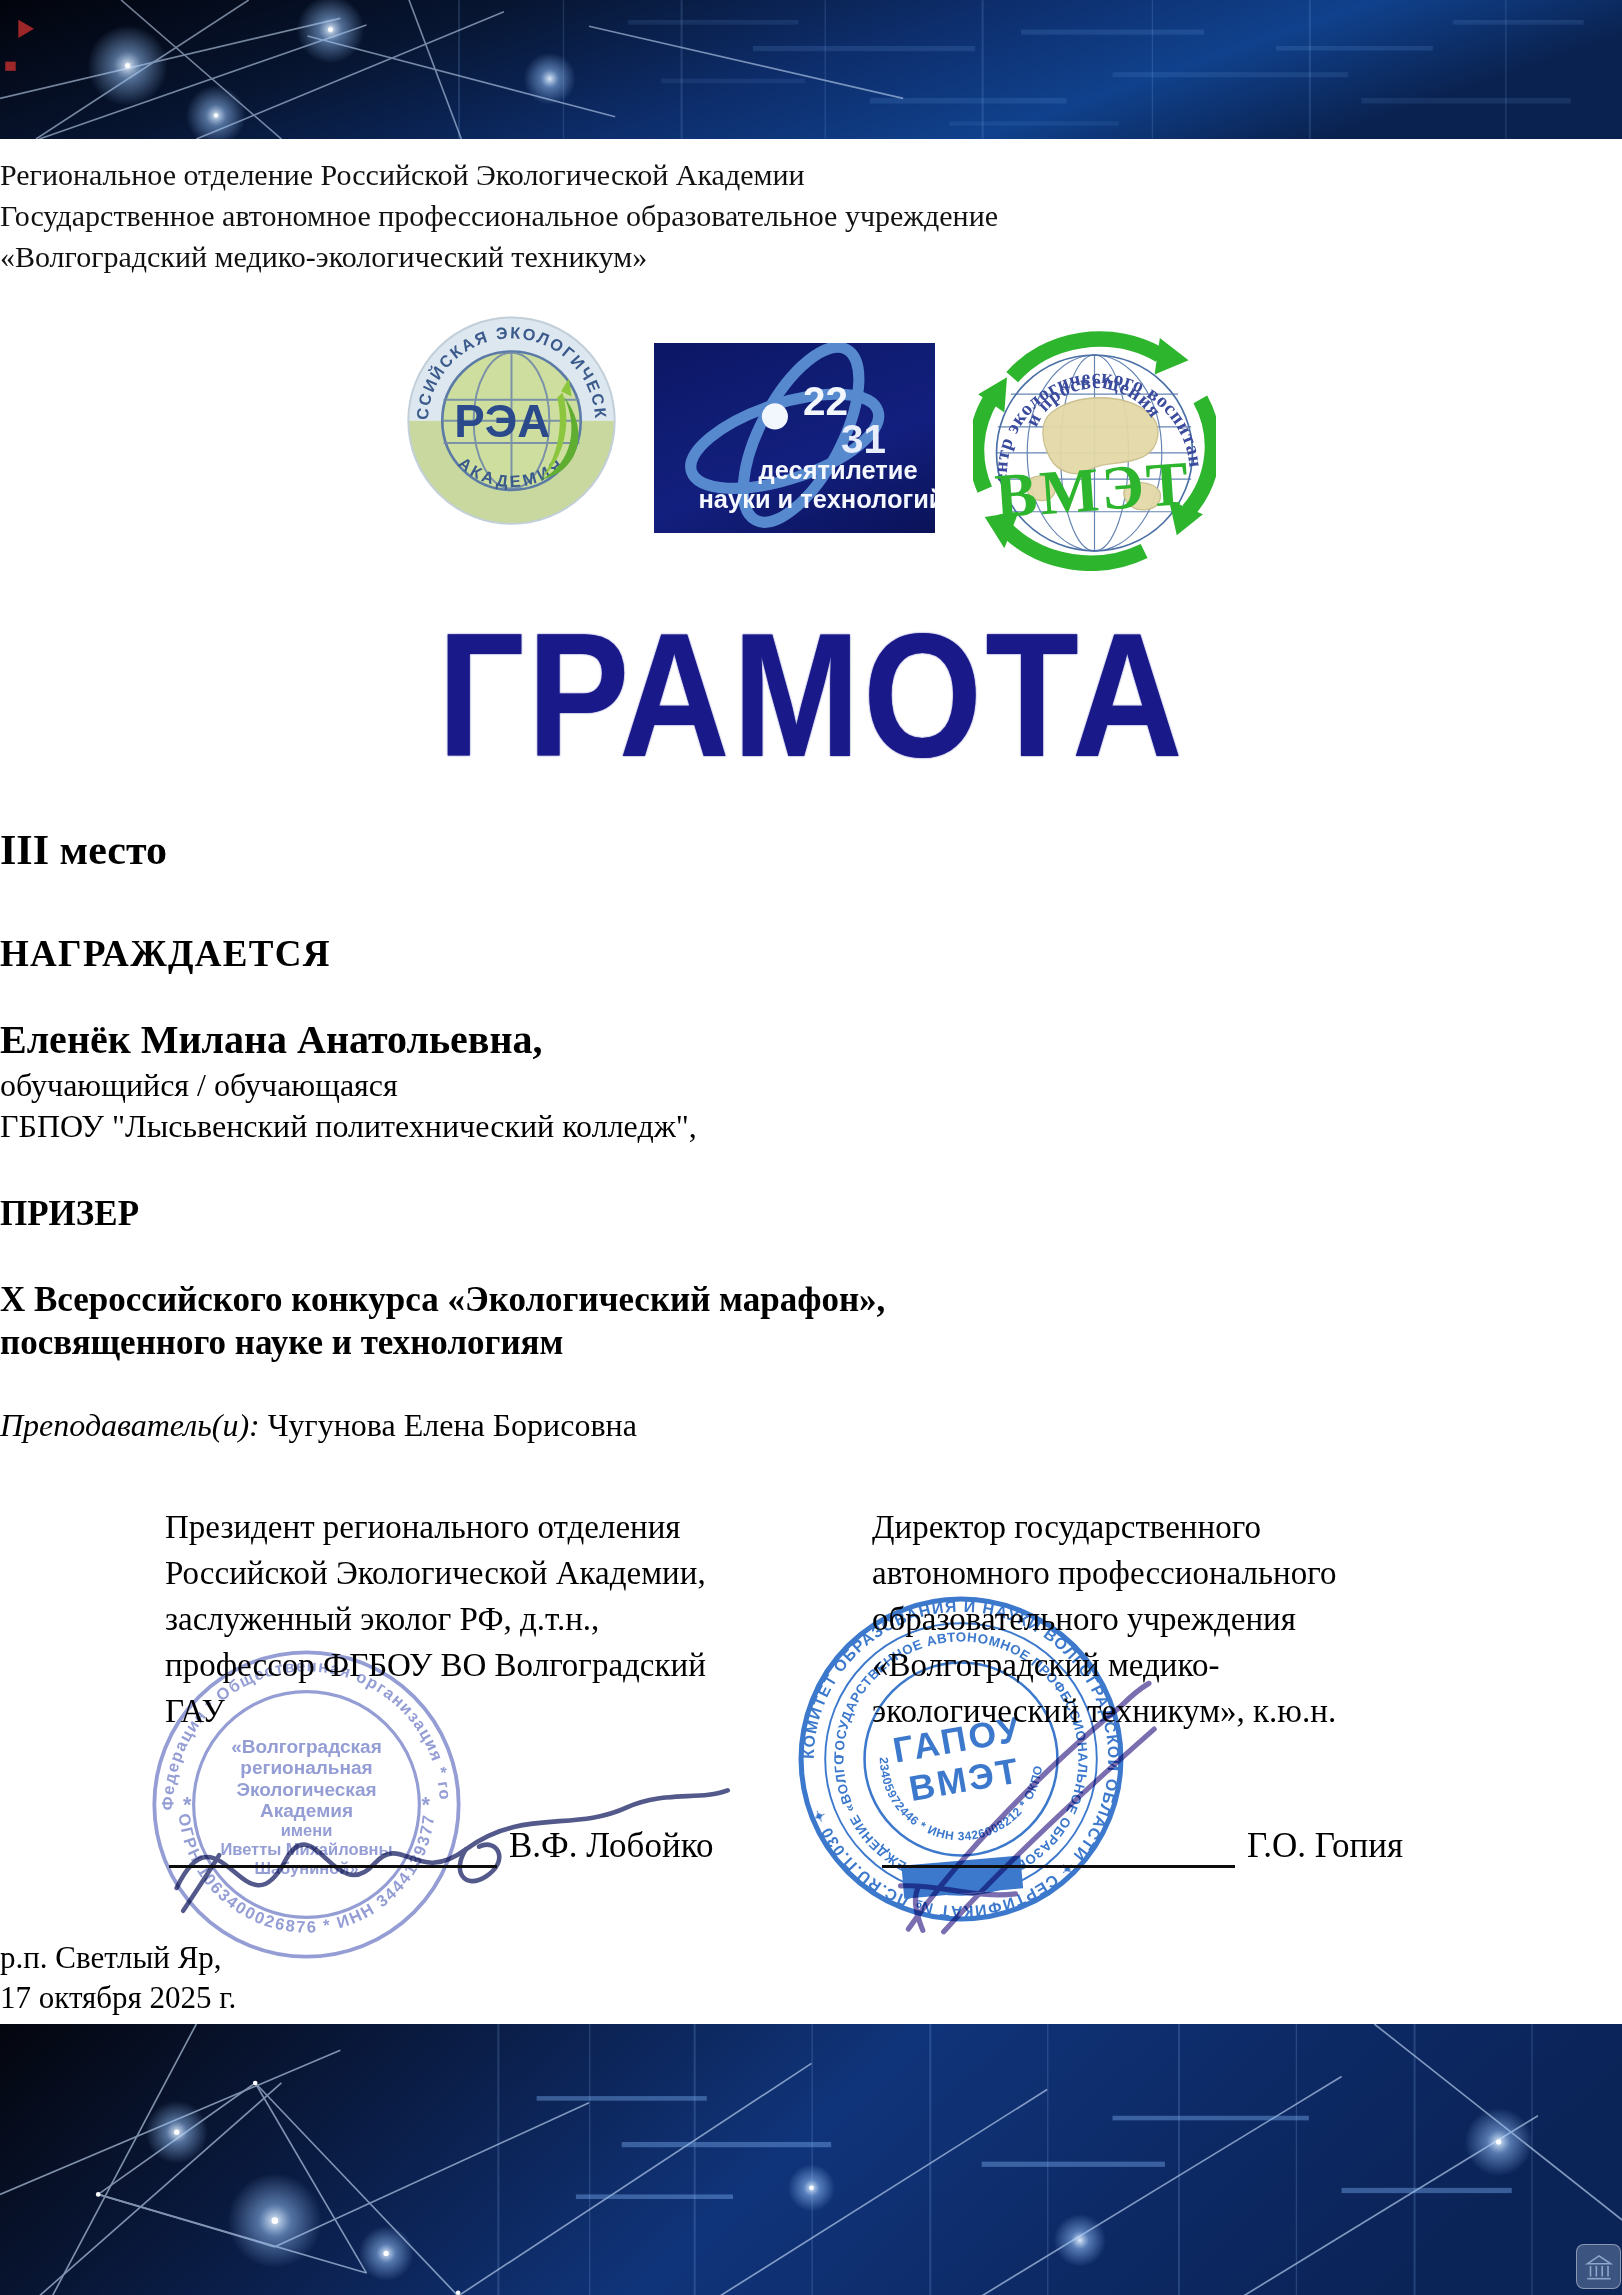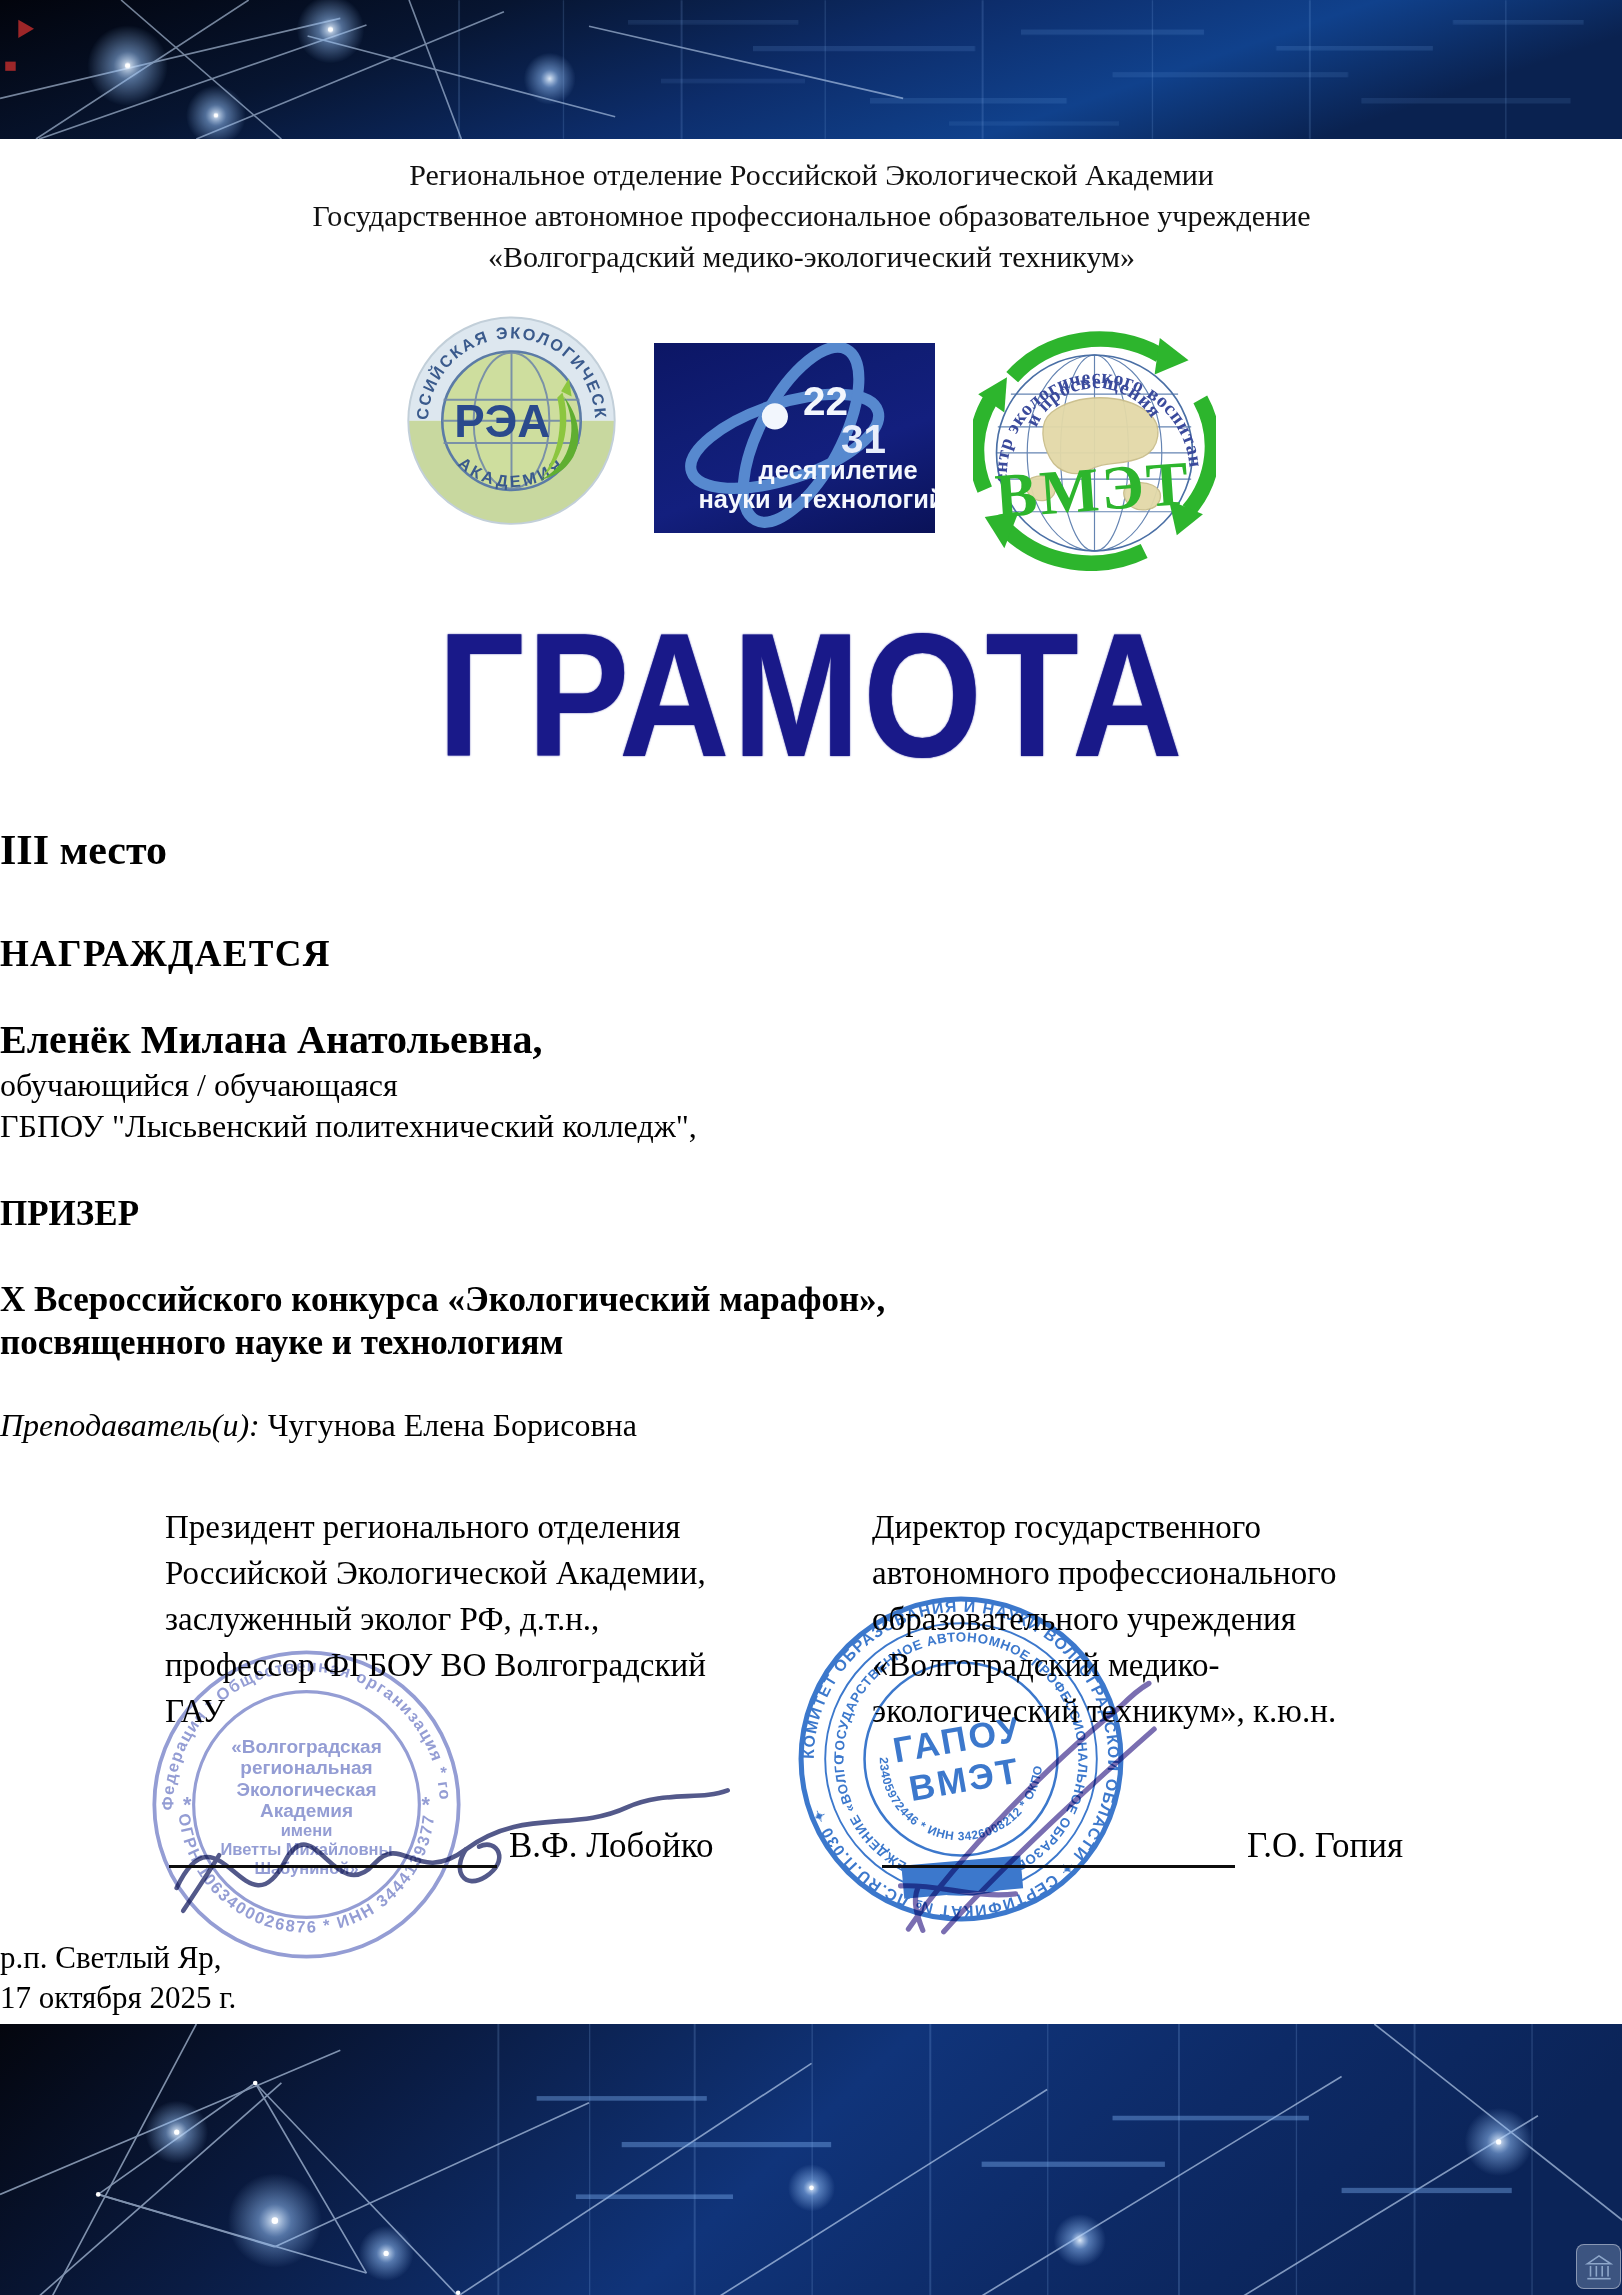--- a/index.html
+++ b/index.html
@@ -5,21 +5,21 @@
   html,body{margin:0;padding:0;background:#ffffff;}
   .page{
     position:relative;width:1623px;height:2295px;background:#ffffff;overflow:hidden;
     font-family:"Liberation Serif", serif;color:#000;
   }
   
   .banner{position:absolute;left:0;width:1623px;display:block;}
   .banner-top{top:0;height:139px;}
   .banner-bottom{top:2024px;height:272px;}
   
-  .org-header{position:absolute;top:154px;left:0;width:1623px;text-align:center;
+  .org-header{position:absolute;top:154px;left:0;width:1623px;
     font-size:30px;line-height:41px;color:#111;}
   
   .logo-row{position:absolute;top:314px;left:0;width:1623px;display:flex;justify-content:center;align-items:flex-start;gap:38px;}
   .logo-rea{width:209px;height:216px;}
   .logo-decade{width:281px;height:190px;margin-top:29px;position:relative;
     background:linear-gradient(160deg,#0c1665 0%,#101d74 35%,#131f7e 60%,#0a1258 100%);overflow:hidden;}
   .logo-vmet{width:243px;height:257px;}
   
   .title-wrap{position:absolute;top:607px;left:0;width:1623px;height:177px;display:flex;justify-content:center;align-items:center;}
   .title-text{font-family:"Liberation Sans", sans-serif;font-weight:700;font-size:132px;color:#191989;

